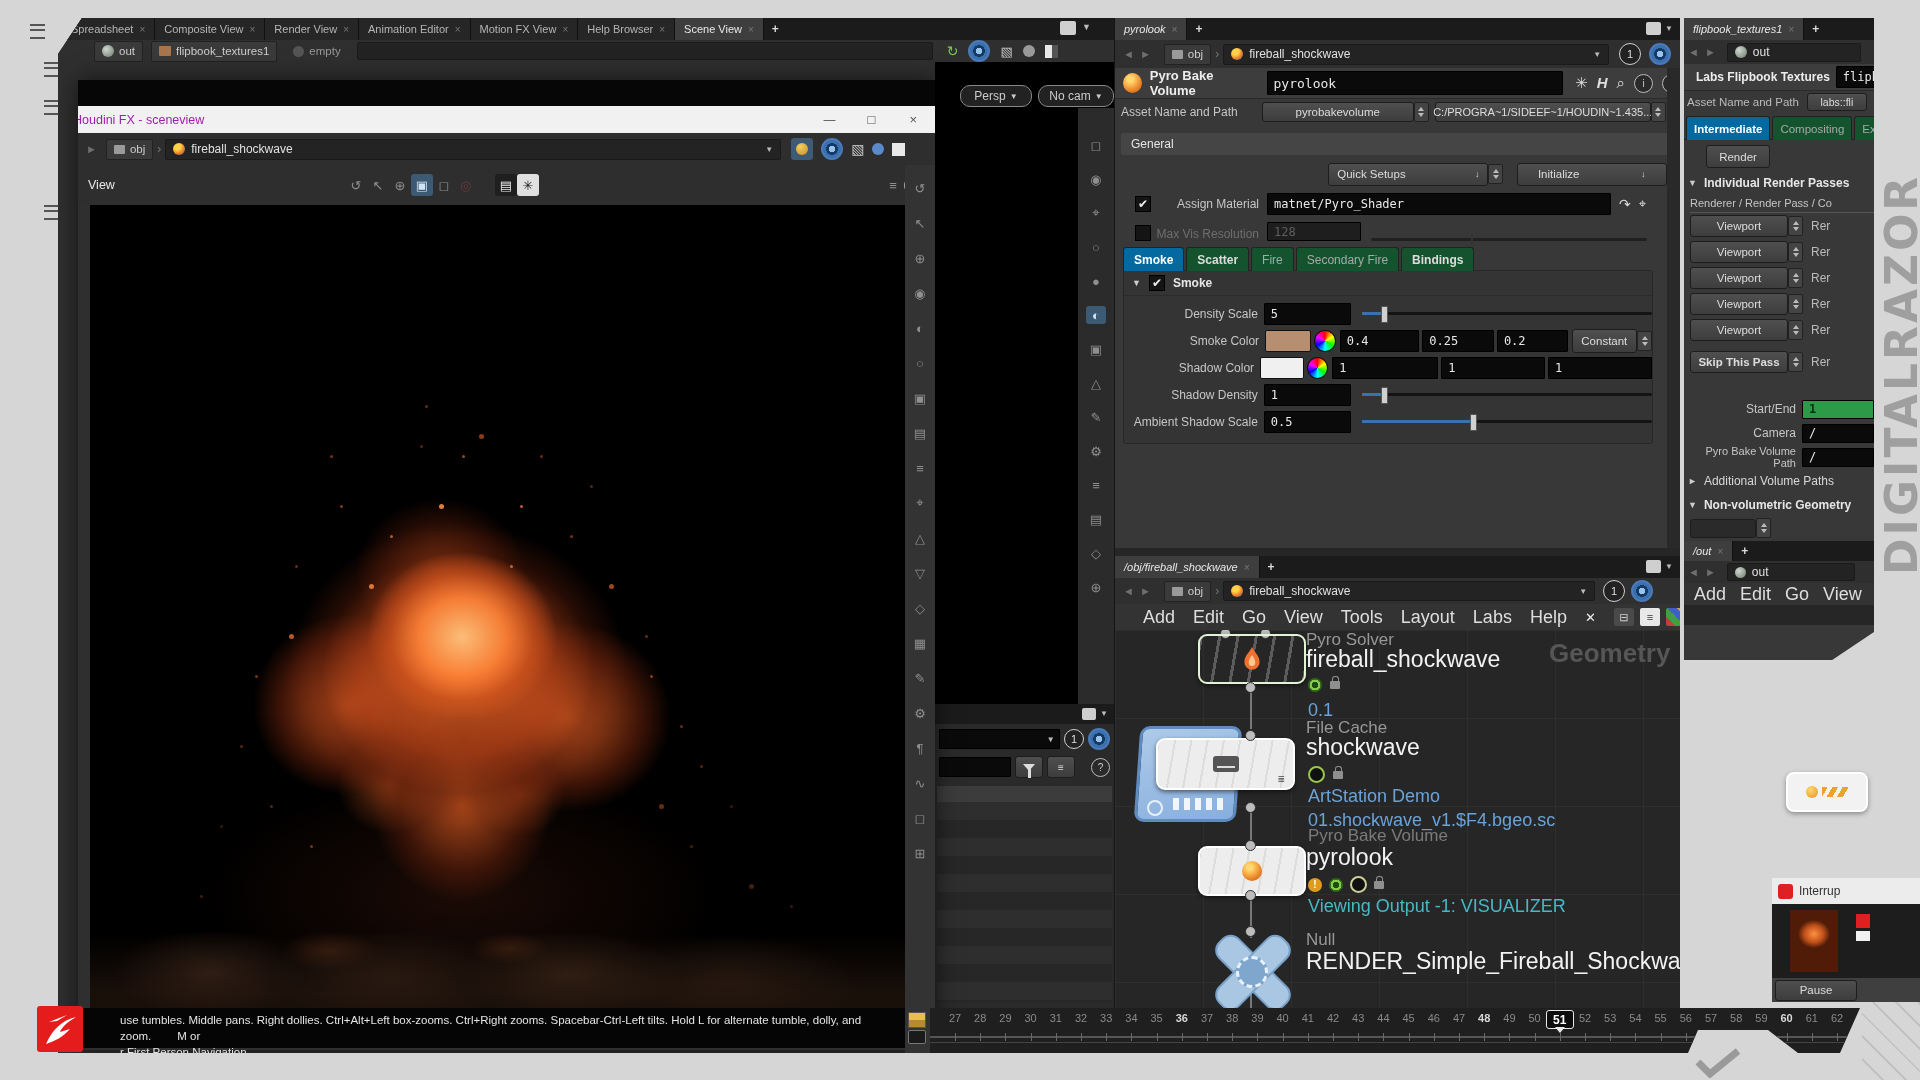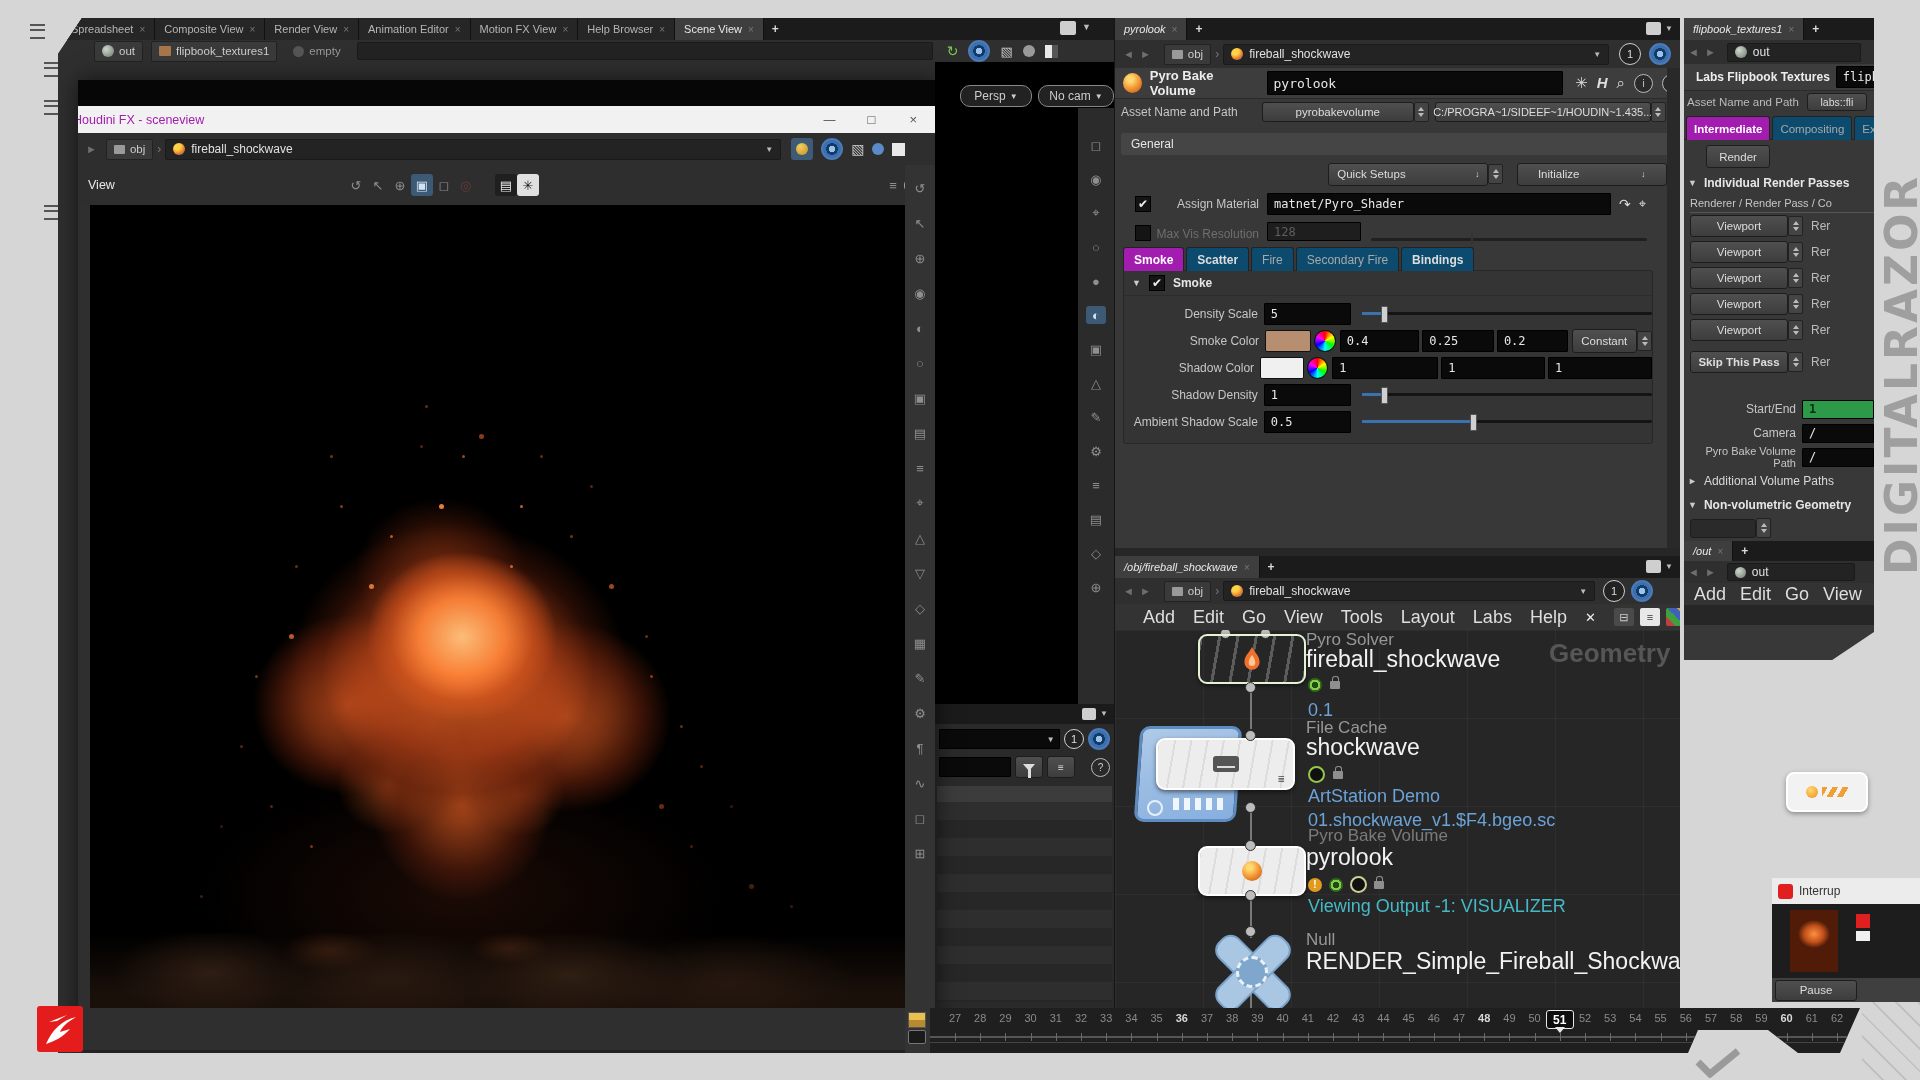--- a/index.html
+++ b/index.html
@@ -138,23 +138,23 @@
   .edge{width:2px;background:#787878;}
   .xbar{position:absolute;width:88px;height:25px;background:#a9c6e2;border:2px solid #7aa2c8;border-radius:12px;}
 
   .menuitem{color:#dedede;font-size:18px;margin-right:0;}
   .menuicon{width:20px;height:18px;border-radius:2px;display:flex;align-items:center;
             justify-content:center;font-size:11px;color:#ccc;}
   .seclabel{color:#e6e6e6;font-weight:bold;font-size:12px;}
   .plabel{color:#c6c6c6;font-size:12px;text-align:right;}
   .plabel.dim{color:#6e6e6e;}
   .subtab{display:flex;align-items:center;justify-content:center;font-size:12px;height:100%;
-          background:#0c4a6e;border:1px solid #222;border-bottom:none;border-radius:3px 3px 0 0;
+          background:#14532d;border:1px solid #222;border-bottom:none;border-radius:3px 3px 0 0;
           color:#a8a8a8;padding:0 10px;}
-  .subtab.active{background:#a21caf;color:#fff;font-weight:bold;}
+  .subtab.active{background:#0369a1;color:#fff;font-weight:bold;}
   .subtab.bold{color:#ddd;font-weight:bold;}
 </style>
 </head>
 <body>
 
 <div id="stage">
 
   <div class="abs hamburger" style="left:30px;top:24px"></div>
   <div class="abs hamburger" style="left:44px;top:62px"></div>
   <div class="abs hamburger" style="left:44px;top:100px"></div>
@@ -359,20 +359,25 @@
           <div class="stripicon" style="width: 20px; height: 18px;">◇</div>
           <div class="stripicon" style="width: 20px; height: 18px;">▦</div>
           <div class="stripicon" style="width: 20px; height: 18px;">✎</div>
           <div class="stripicon" style="width: 20px; height: 18px;">⚙</div>
           <div class="stripicon" style="width: 20px; height: 18px;">¶</div>
           <div class="stripicon" style="width: 20px; height: 18px;">∿</div>
           <div class="stripicon" style="width: 20px; height: 18px;">◻</div>
           <div class="stripicon" style="width: 20px; height: 18px;">⊞</div>
         </div>
 
+      <div class="abs" style="left:4px;top:928px;width:823px;height:40px;background:#050505;color:#e4e4e4;
+           font-size:11.5px;line-height:16px;padding:4px 0 0 38px;box-sizing:border-box">
+        <div><span>use tumbles. Middle pans. Right dollies. Ctrl+Alt+Left box-zooms. Ctrl+Right zooms. Spacebar-Ctrl-Left tilts. Hold L for alternate tumble, dolly, and zoom.</span><span style="margin-left:26px">M or</span></div>
+        <div>r First Person Navigation.</div>
+      </div>
       <div class="abs" style="left:830px;top:932px;width:16px;height:14px;background:linear-gradient(#e8c050 50%,#b88a30 50%);border:1px solid #555"></div>
       <div class="abs" style="left:830px;top:950px;width:16px;height:12px;background:#1a1a1a;border:1px solid #777;border-radius:2px"></div>
     </div>
 
     <div class="abs" style="left:1056px;top:0;width:566px;height:530px;background:#383838;border-left:1px solid #151515">
       <div class="tabbar" style="height:22px">
         <div class="ptab active italic">
           <span>pyrolook</span>
             <span class="x">×</span>
         </div>

